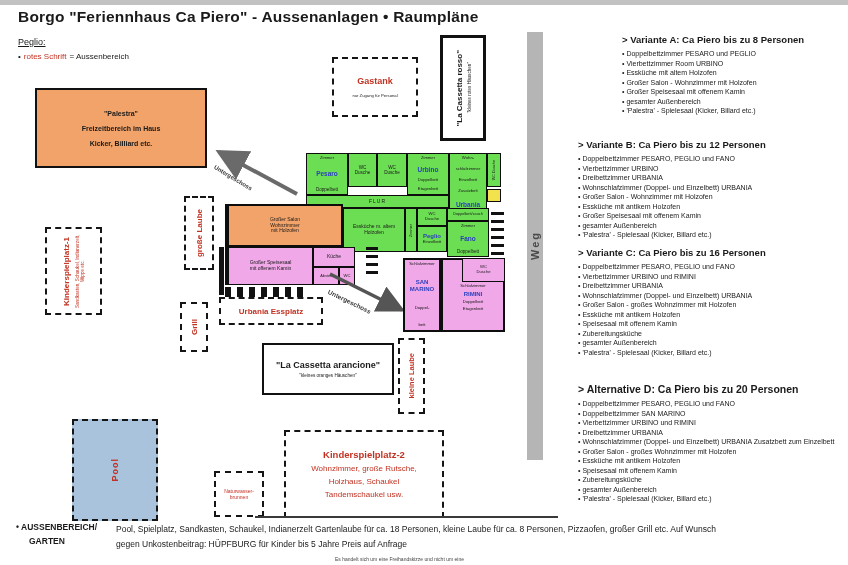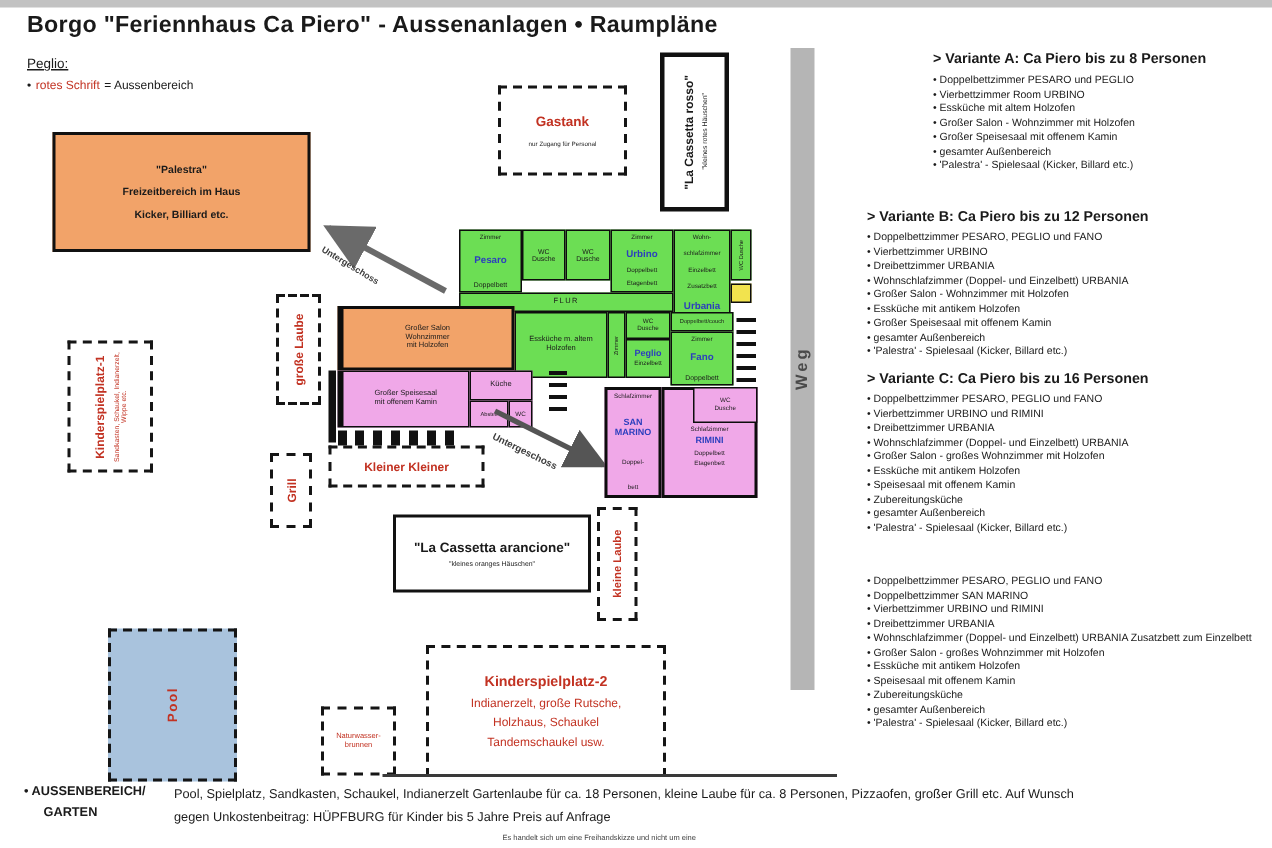--- a/index.html
+++ b/index.html
@@ -210,34 +210,34 @@
     <span class="vtext red bname" style="font-size:8px;">Kinderspielplatz-1</span>
     <span class="vtext red" style="font-size:4.6px; max-height:80px;">Sandkasten, Schaukel, Indianerzelt, Wippe etc.</span>
   </div>
   <div class="abs center dash" style="left:184px; top:196px; width:30px; height:74px;">
     <span class="vtext red bname" style="font-size:8px;">große Laube</span>
   </div>
   <div class="abs center dash" style="left:180px; top:302px; width:28px; height:50px;">
     <span class="vtext red bname" style="font-size:8px;">Grill</span>
   </div>
   <div class="abs center dash" style="left:219px; top:297px; width:104px; height:28px;">
-    <span class="red bname" style="font-size:8px;">Kleiner Kleiner</span>
+    <span class="red bname" style="font-size:8px;">Urbania Essplatz</span>
   </div>
 
   <div class="abs col solidbox" style="left:262px; top:343px; width:132px; height:52px; gap:3px;">
     <div class="bname" style="font-size:9px;">"La Cassetta arancione"</div>
     <div class="t45">"kleines oranges Häuschen"</div>
   </div>
   <div class="abs center dash" style="left:398px; top:338px; width:27px; height:76px;">
     <span class="vtext red bname" style="font-size:7.5px;">kleine Laube</span>
   </div>
 
   <div class="abs col dash" style="left:284px; top:430px; width:160px; height:88px; gap:4px;">
     <div class="red bname" style="font-size:9.5px;">Kinderspielplatz-2</div>
-    <div class="red" style="font-size:8px;">Indianerzelt, große Rutsche,</div>
+    <div class="red" style="font-size:8px;">Wohnzimmer, große Rutsche,</div>
     <div class="red" style="font-size:8px;">Holzhaus, Schaukel</div>
     <div class="red" style="font-size:8px;">Tandemschaukel usw.</div>
   </div>
 
   <div class="abs center" style="left:72px; top:419px; width:86px; height:102px; background:#a9c3dd; border:2.5px dashed #151515;">
     <span class="vtext red bname" style="font-size:9px; letter-spacing:1px;">Pool</span>
   </div>
 
   <div class="abs col dash" style="left:214px; top:471px; width:50px; height:46px;">
     <span class="red" style="font-size:5px;">Naturwasser-</span>
@@ -281,20 +281,21 @@
         <li>Wohnschlafzimmer (Doppel- und Einzelbett) URBANIA</li>
         <li>Großer Salon - großes Wohnzimmer mit Holzofen</li>
         <li>Essküche mit antikem Holzofen</li>
         <li>Speisesaal mit offenem Kamin</li>
         <li>Zubereitungsküche</li>
         <li>gesamter Außenbereich</li>
         <li>'Palestra' - Spielesaal (Kicker, Billard etc.)</li>
       </ul>
   </div>
   <div class="variant big" style="top:383px;">
+    <h3>&gt; Alternative D: Ca Piero bis zu 20 Personen</h3>
     <ul class="variant-list">
         <li>Doppelbettzimmer PESARO, PEGLIO und FANO</li>
         <li>Doppelbettzimmer SAN MARINO</li>
         <li>Vierbettzimmer URBINO und RIMINI</li>
         <li>Dreibettzimmer URBANIA</li>
         <li>Wohnschlafzimmer (Doppel- und Einzelbett) URBANIA Zusatzbett zum Einzelbett</li>
         <li>Großer Salon - großes Wohnzimmer mit Holzofen</li>
         <li>Essküche mit antikem Holzofen</li>
         <li>Speisesaal mit offenem Kamin</li>
         <li>Zubereitungsküche</li>

